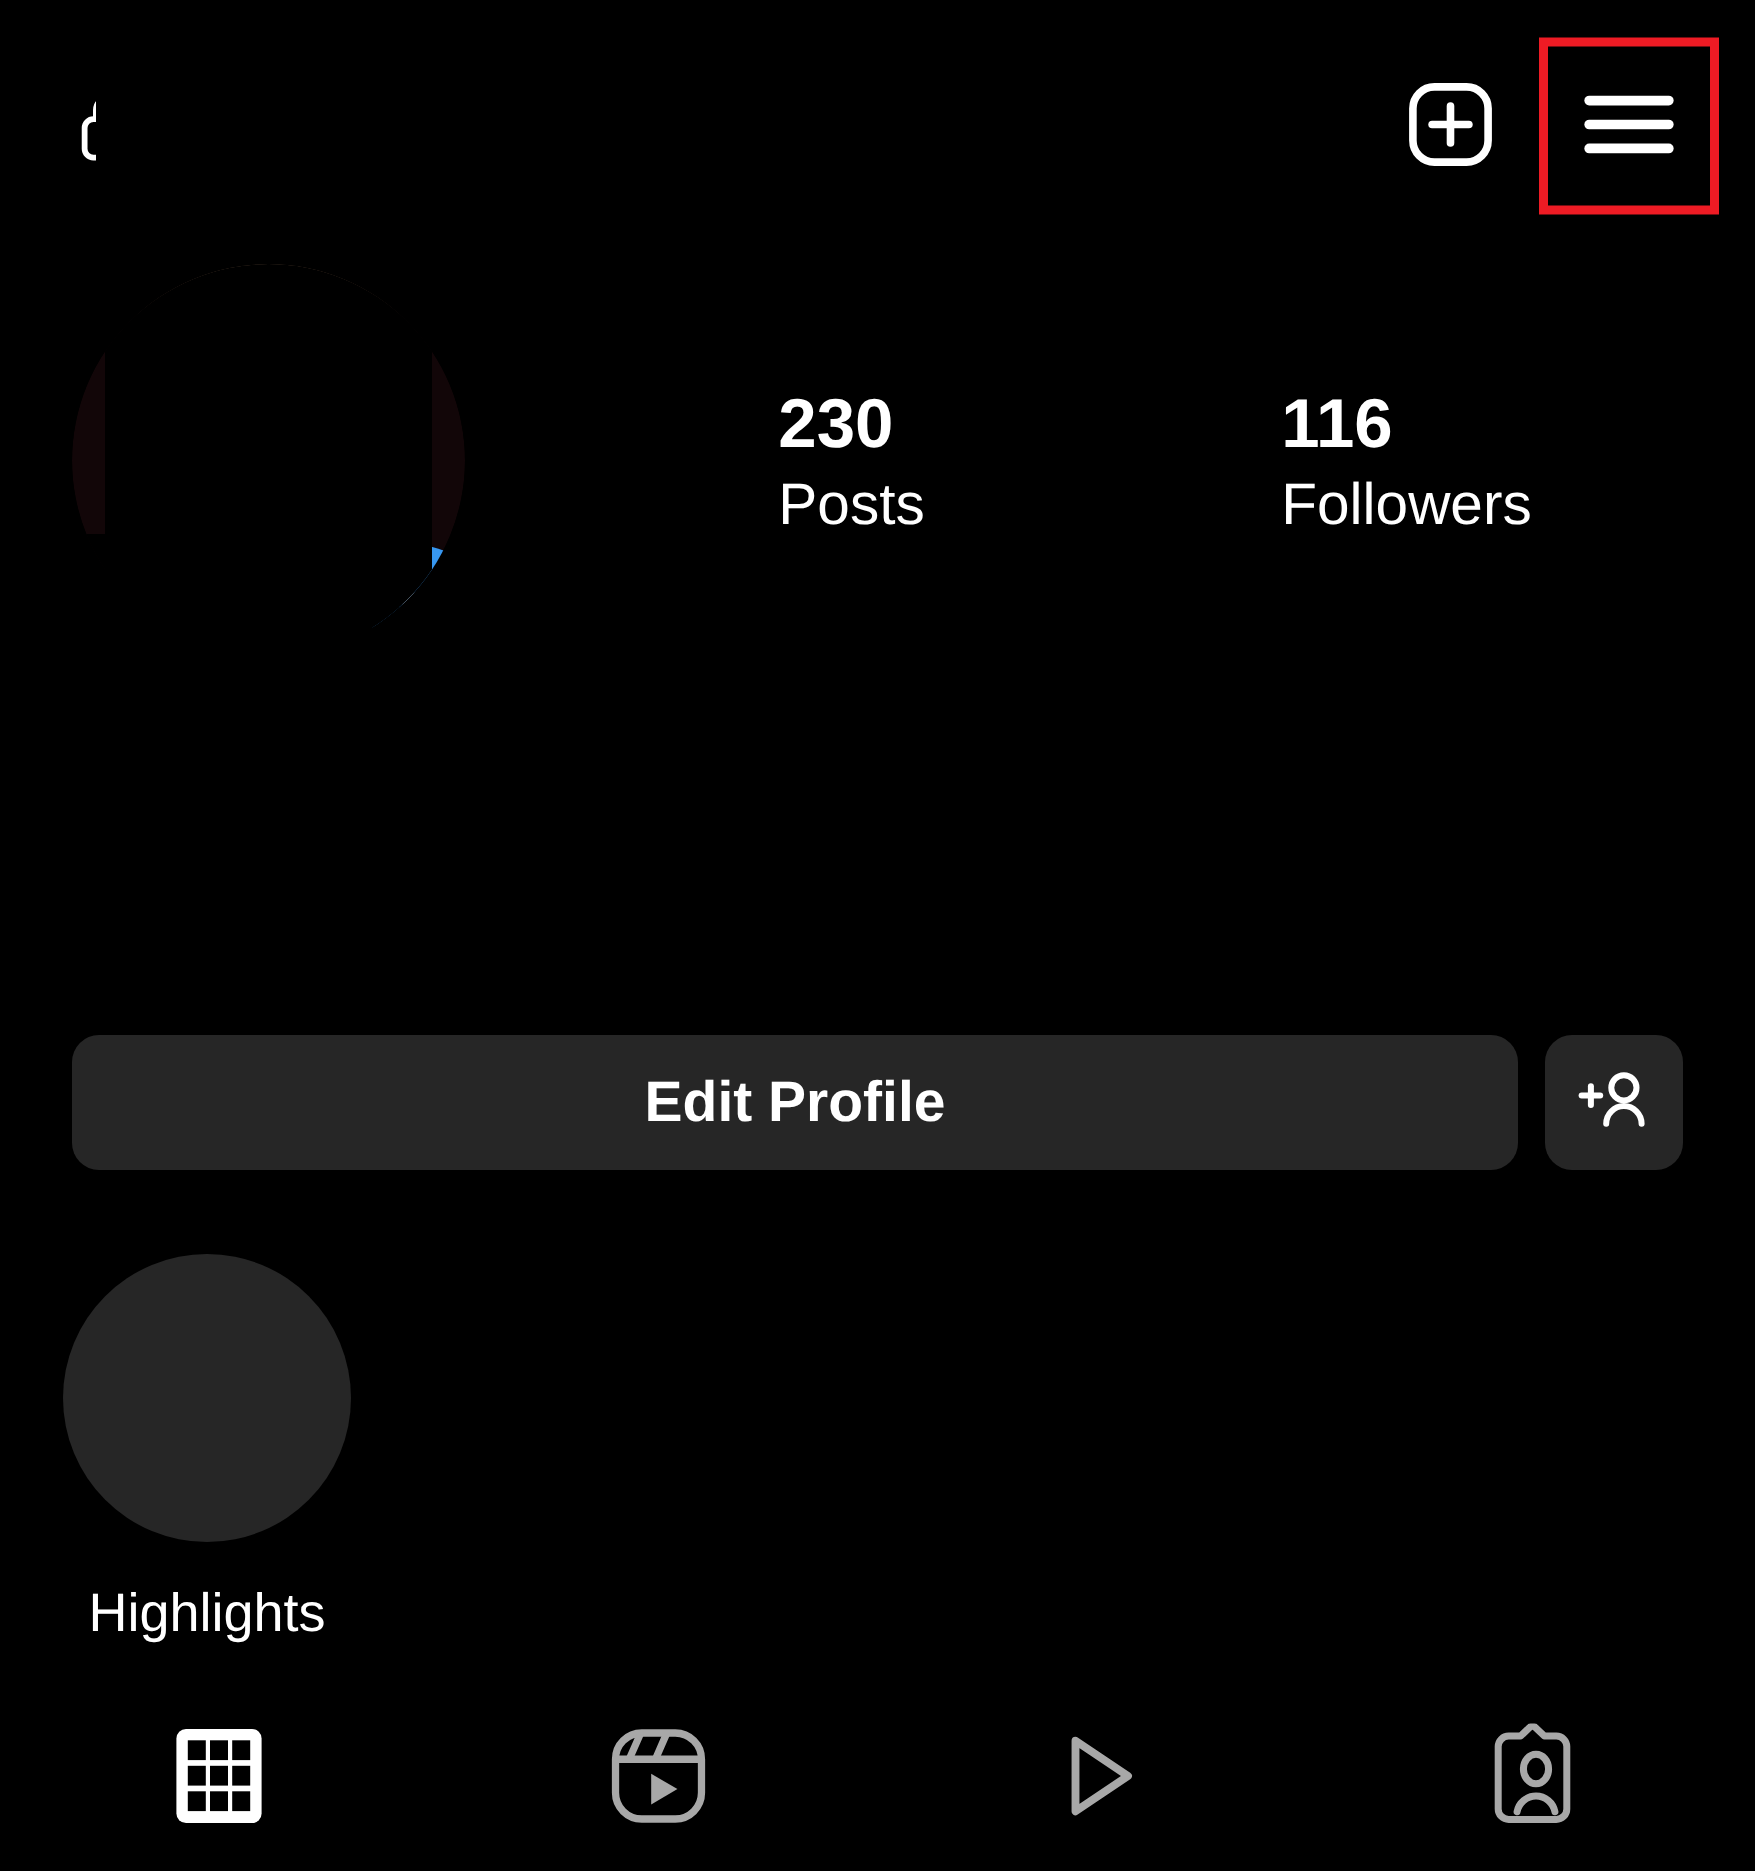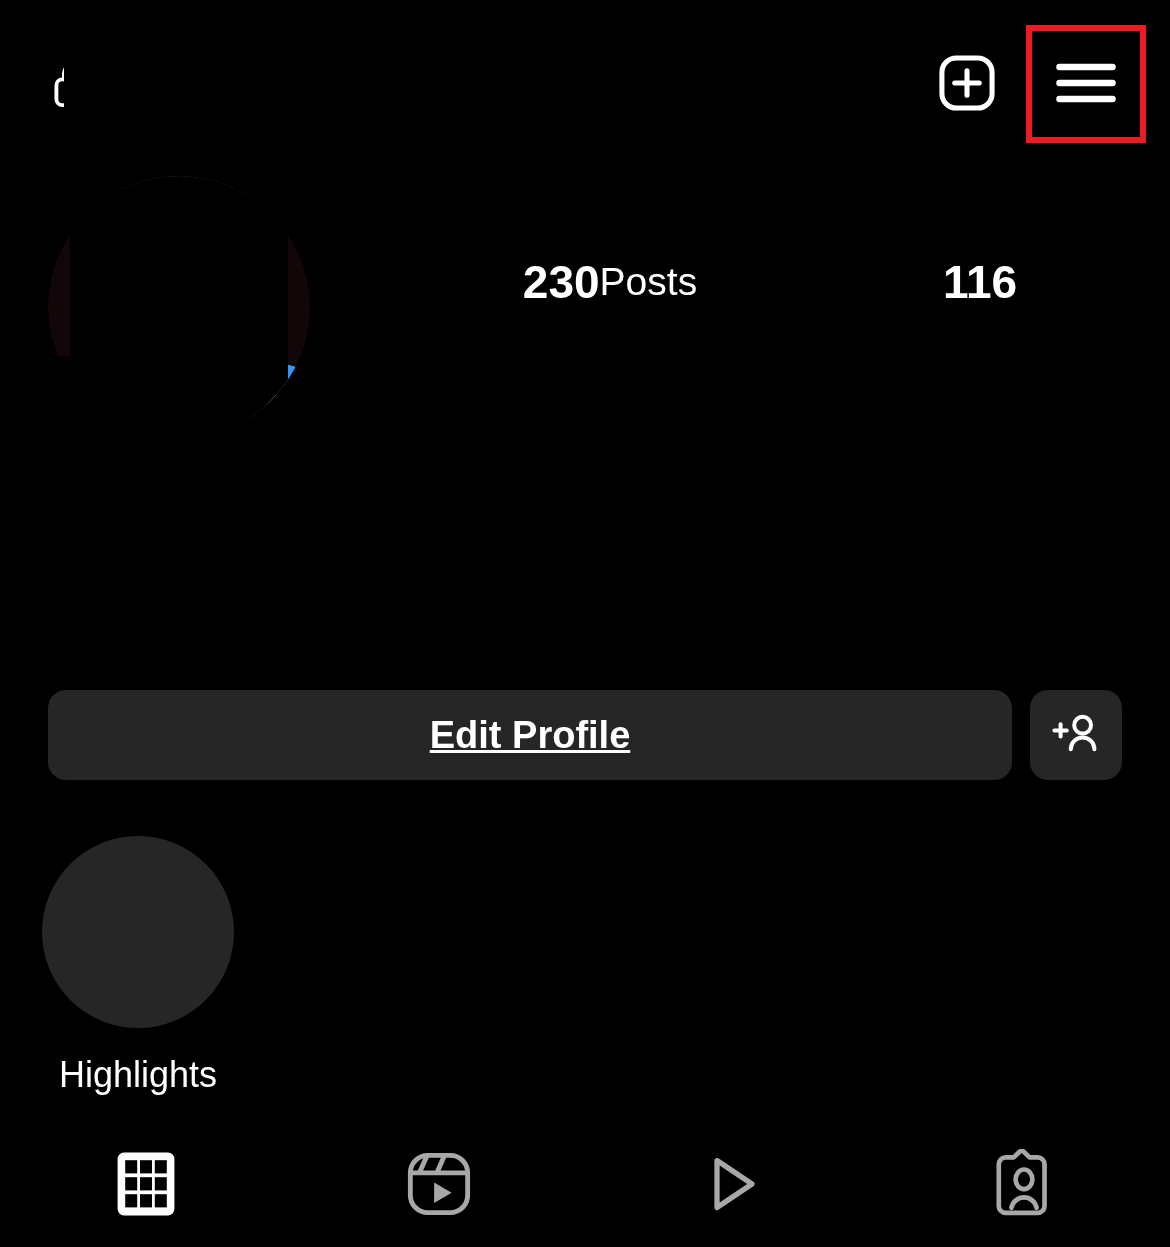--- a/index.html
+++ b/index.html
@@ -155,47 +155,46 @@
     position: absolute;
     left: 400px;
     top: 82px;
     width: 740px;
     display: flex;
     align-items: flex-start;
     justify-content: space-around;
   }
   .stat {
     display: flex;
-    flex-direction: row;
-    align-items: center;
+    flex-direction: column;
     cursor: pointer;
   }
   .stat-value {
     font-size: 46px;
     font-weight: 700;
     line-height: 1.05;
     letter-spacing: 0px;
     color: #ffffff;
   }
   .stat-label {
+    margin-top: 10px;
     font-size: 39px;
     font-weight: 400;
     line-height: 1.1;
     color: #ffffff;
   }
 
   
   .actions {
     position: absolute;
     left: 48px;
     top: 690px;
     width: 1074px;
     display: flex;
     gap: 18px;
-    text-decoration: underline;
   }
   .btn-primary {
     flex: 1;
     height: 90px;
     border-radius: 18px;
     background: #262626;
     border: none;
     color: #ffffff;
     font-family: "Liberation Sans", sans-serif;
     font-size: 38px;
@@ -323,20 +322,21 @@
     </div>
   </div>
 
   <div class="stats">
     <div class="stat">
       <span class="stat-value">230</span>
       <span class="stat-label">Posts</span>
     </div>
     <div class="stat">
       <span class="stat-value">116</span>
+      <span class="stat-label">Followers</span>
     </div>
   </div>
 </div>
 
 <div class="actions">
   <button class="btn-primary">Edit Profile</button>
 
   <button class="btn-icon-square" aria-label="Discover people">
     <span>
       <svg width="52" height="52" viewBox="0 0 26 24" fill="none" stroke="#ffffff" stroke-width="2.0" stroke-linecap="round" stroke-linejoin="round">

